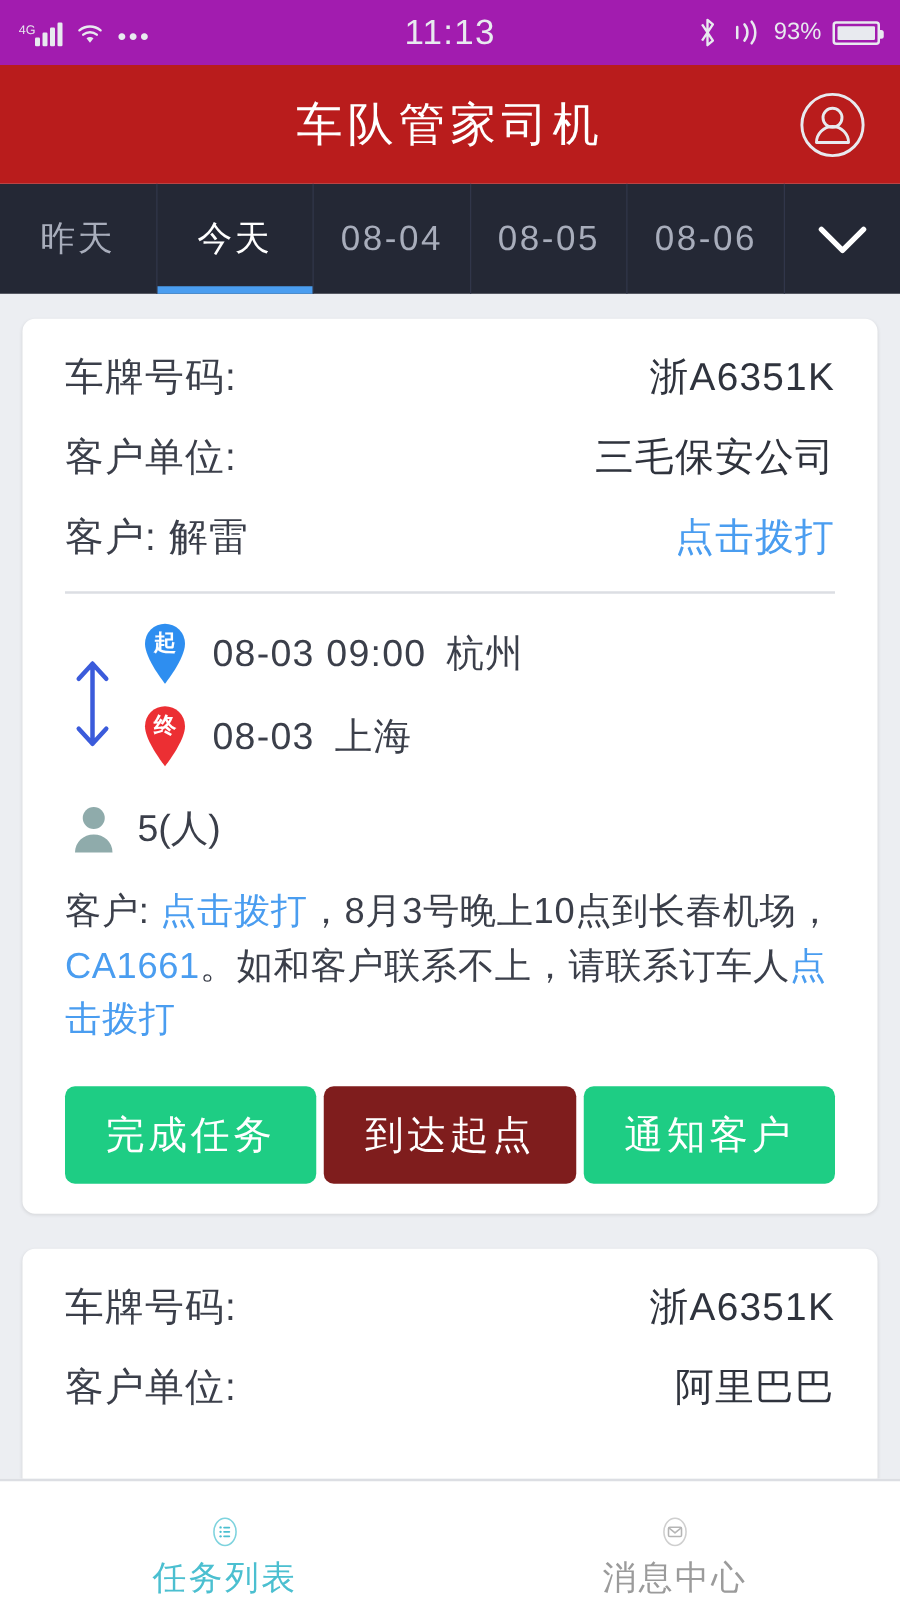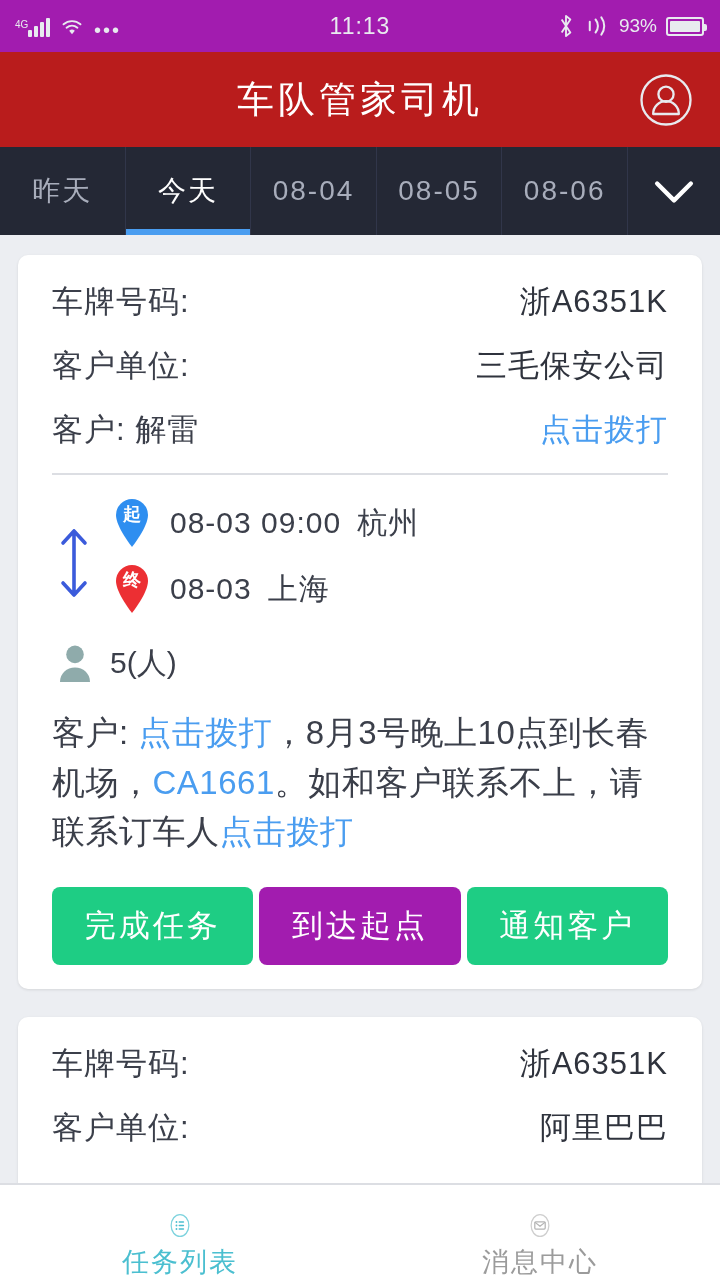--- a/index.html
+++ b/index.html
@@ -21,21 +21,21 @@
   .sig{ display:flex; align-items:flex-end; gap:2px; position:relative; padding-left:12px;}
   .sig .g{ position:absolute; left:-1px; top:2px; font-size:10px; line-height:10px; }
   .sig i{ display:block; width:4px; background:#e8eaef; border-radius:1px; }
   .sig i:nth-child(2){height:7px}
   .sig i:nth-child(3){height:11px}
   .sig i:nth-child(4){height:15px}
   .sig i:nth-child(5){height:19px}
   .dots{ letter-spacing:2px; font-size:20px; line-height:14px; }
   .sb-center{
     position:absolute; left:0; right:0; text-align:center;
-    font-size:23px; letter-spacing:1px; pointer-events:none;
+    font-size:28px; letter-spacing:1px; pointer-events:none;
   }
   .sb-right{ margin-left:auto; display:flex; align-items:center; gap:9px; font-size:19px; }
   .batt{
     width:38px; height:19px; border:2px solid #e8eaef; border-radius:3px;
     position:relative; display:inline-block;
   }
   .batt::after{
     content:""; position:absolute; right:-5px; top:5px; width:3px; height:7px;
     background:#e8eaef; border-radius:0 2px 2px 0;
   }
@@ -101,32 +101,32 @@
     position:absolute; left:0; right:0; top:5px; text-align:center;
     color:#fff; font-size:18px; font-weight:bold; letter-spacing:0;
   }
   .leg-text{ font-size:30px; color:#3b3f4a; letter-spacing:1px; }
   .leg-text .city{ margin-left:16px; }
 
   .pax{ display:flex; align-items:center; gap:18px; margin:14px 0 6px 6px; }
   .pax .txt{ font-size:30px; color:#3b3f4a; }
 
   .note{
-    font-size:33px; line-height:1.5; color:#3b3f4a;
+    font-size:29px; line-height:1.5; color:#3b3f4a;
     margin:24px 0 8px 0; letter-spacing:0.5px;
   }
 
   .actions{ display:flex; gap:6px; margin-top:30px; }
   .btn{
     flex:1 1 0; height:78px; border-radius:8px; border:none;
     color:#fff; font-size:31px; letter-spacing:3px;
     font-family:inherit; display:flex; align-items:center; justify-content:center;
   }
   .btn.green{ background:#1ecd84; }
-  .btn.gray{ background:#a21caf; }
+  .btn.gray{ background:#7f1d1d; }
 
   
   .tabbar{
     position:absolute; left:0; right:0; bottom:0; height:97px;
     background:#fff; border-top:2px solid #dcdee3;
     display:flex;
   }
   .nav{
     flex:1 1 0; display:flex; flex-direction:column;
     align-items:center; justify-content:center; gap:6px;margin-top:28px;

